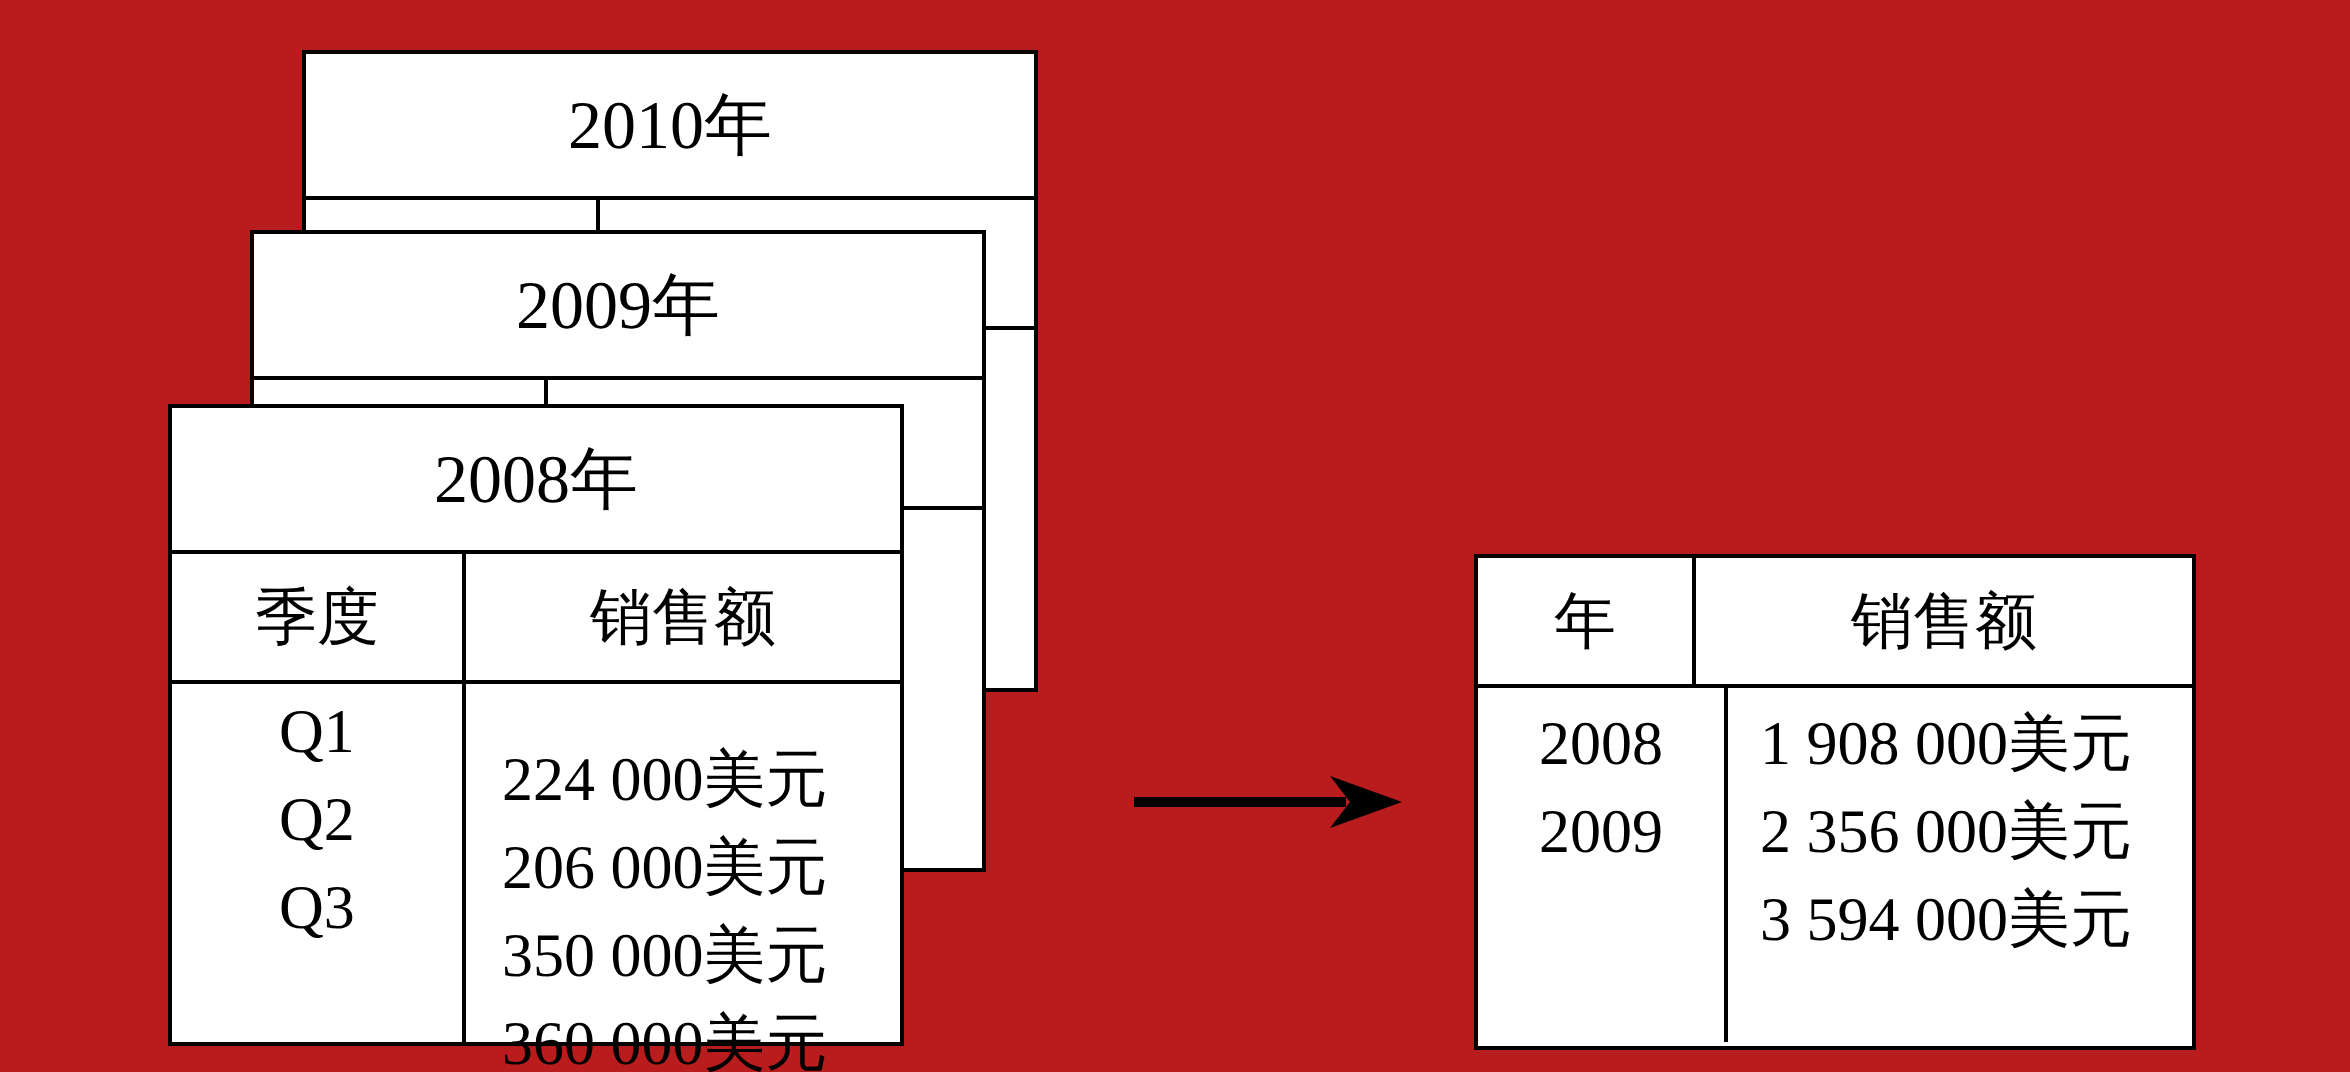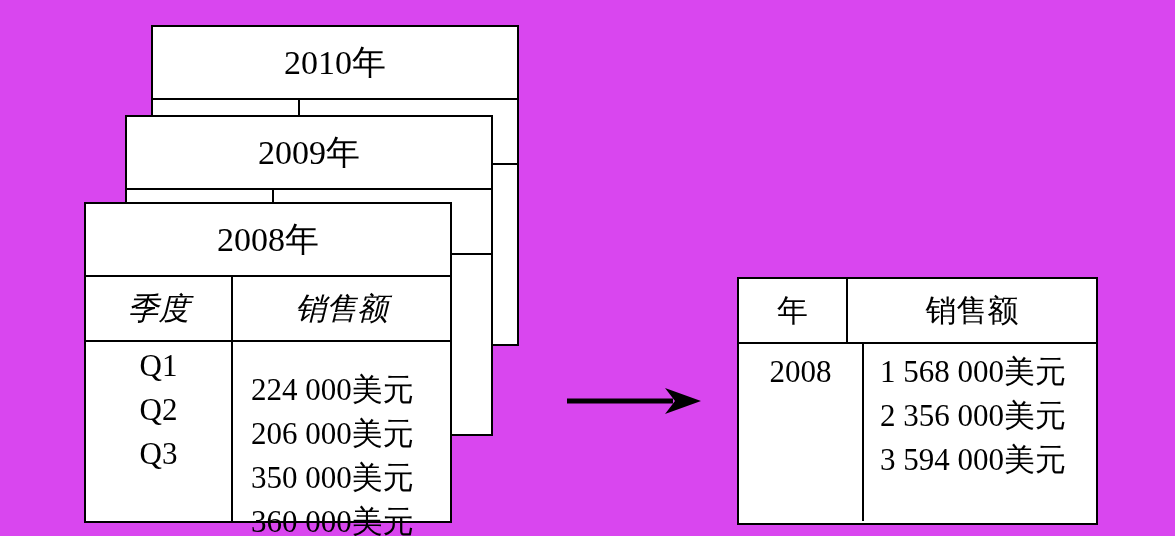--- a/index.html
+++ b/index.html
@@ -1,21 +1,21 @@
 <!DOCTYPE html>
 <html><head>
 <meta charset="utf-8">
 <style>
   * { margin: 0; padding: 0; box-sizing: border-box; }
   html, body { background: #ffffff; }
   .canvas {
     position: relative;
     width: 1175px;
     height: 536px;
-    background: #d946ef;
+    background: #b91c1c;
     overflow: hidden;
     font-family: "Liberation Serif", "DejaVu Serif", serif;
     color: #000000;
   }
 
   
   .sheet {
     position: absolute;
     width: 368px;
     height: 321px;
@@ -31,21 +31,20 @@
     border-bottom: 2px solid #000000;
     display: flex;
     align-items: center;
     justify-content: center;
     font-size: 34px;
   }
   .sheet-header {
     height: 65px;
     border-bottom: 2px solid #000000;
     display: flex;
-    font-style: italic;
   }
   .hcell-left {
     width: 147px;
     border-right: 2px solid #000000;
     display: flex;
     align-items: center;
     justify-content: center;
     font-size: 31px;
   }
   .hcell-right {
@@ -194,22 +193,23 @@
   </div>
 
   <div class="result-table">
     <div class="result-header">
       <div class="result-hleft">年</div>
       <div class="result-hright">销售额</div>
     </div>
     <div class="result-body">
       <div class="result-bleft">
         <div class="cell-line">2008</div>
+        <div class="cell-line">2009</div>
       </div>
       <div class="result-bright">
-        <div class="cell-line">1 568 000美元</div>
+        <div class="cell-line">1 908 000美元</div>
         <div class="cell-line">2 356 000美元</div>
         <div class="cell-line">3 594 000美元</div>
       </div>
     </div>
   </div>
 
 </div>
 
 </body></html>

